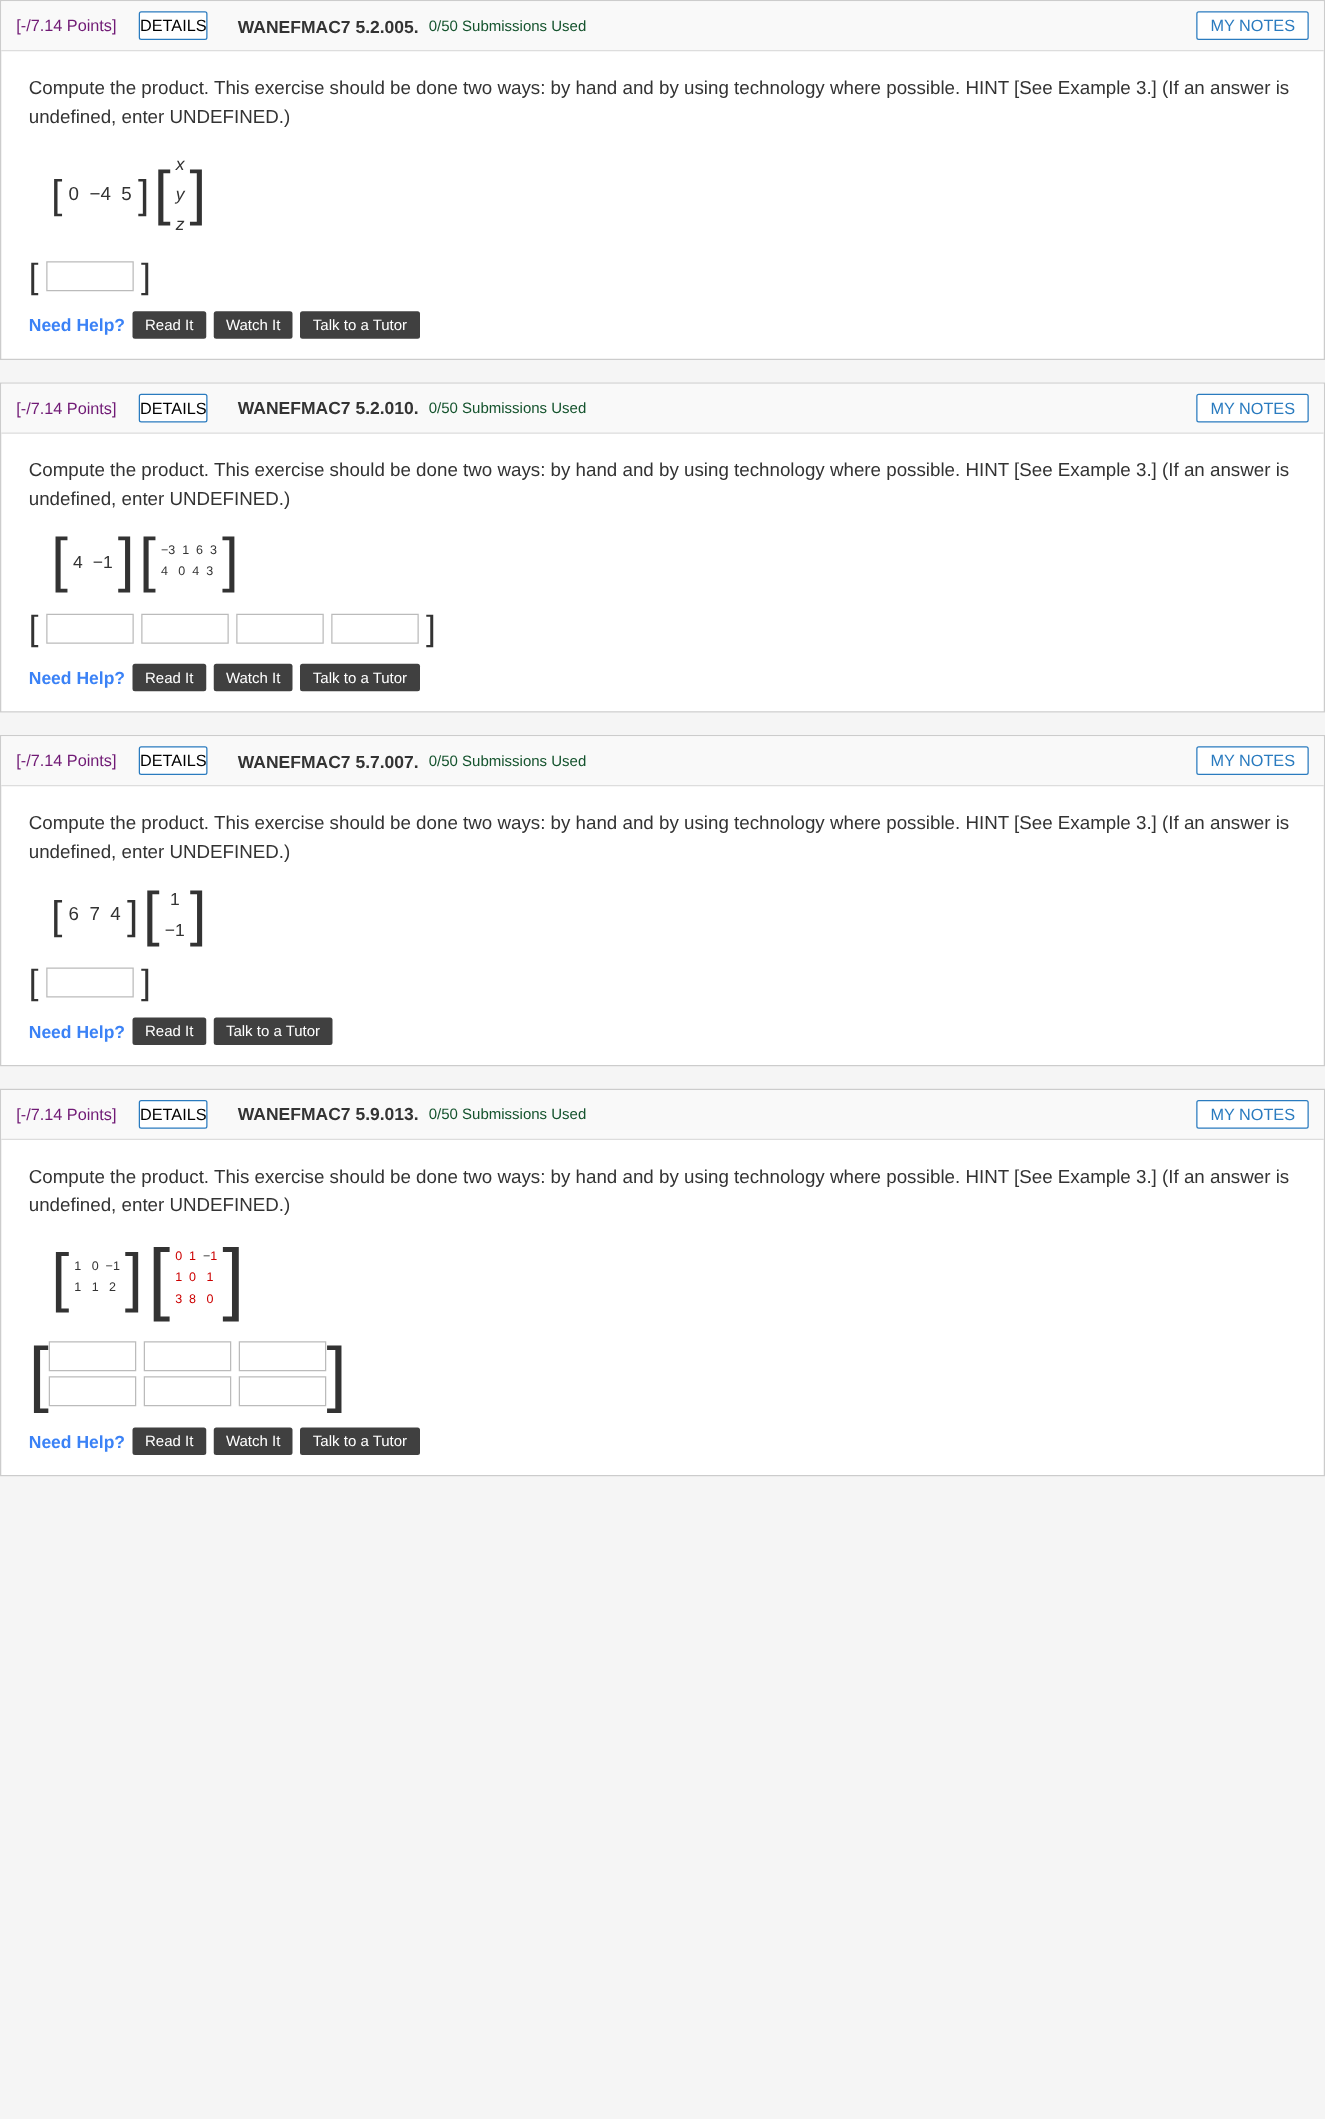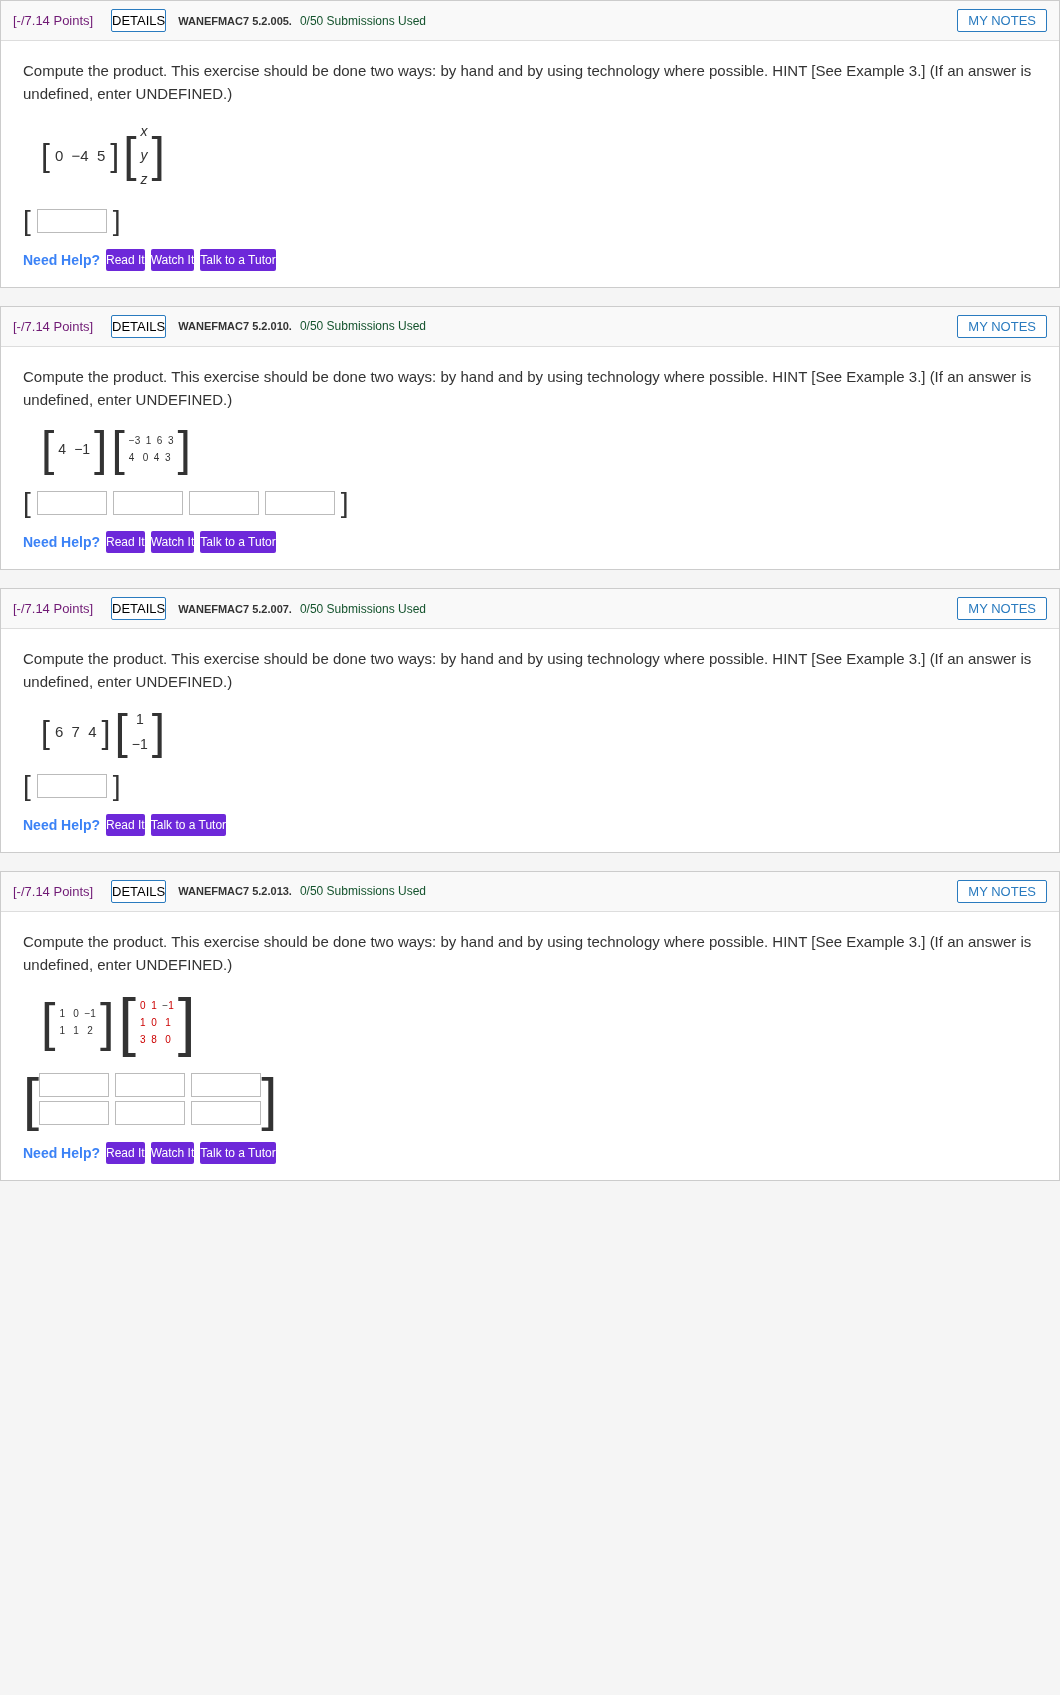--- a/index.html
+++ b/index.html
@@ -39,22 +39,22 @@
       color: #000000;
       background: #fff;
       padding: 3px 0;
       font-size: 13px;
       cursor: pointer;
       border-radius: 2px;
     }
 
     .problem-id {
       font-weight: bold;
-      font-size: 11px;
-      margin-left: 4px;
+      font-size: 14px;
+      margin-left: 16px;
     }
 
     .submissions-used {
       font-size: 12px;
       color: #14532d;
       flex: 1;
     }
 
     .my-notes-btn {
       border: 1.5px solid #2a7bbf;
@@ -169,24 +169,24 @@
       margin-top: 4px;
     }
 
     .need-help-label {
       font-weight: bold;
       color: #3b82f6;
       font-size: 14px;
     }
 
     .help-btn {
-      background: #6d28d9;
+      background: #404040;
       color: #fff;
       border: none;
-      padding: 4px 0;
+      padding: 4px 10px;
       font-size: 12px;
       cursor: pointer;
       border-radius: 2px;
     }
 
     .submit-row {
       padding: 8px 12px;
       border-top: 1px solid #ddd;
     }
 
@@ -291,21 +291,21 @@
       <button class="help-btn">Watch It</button>
       <button class="help-btn">Talk to a Tutor</button>
     </div>
   </div>
 </div>
 
 <div class="problem-section">
   <div class="problem-header">
     <span class="points-label">[-/7.14 Points]</span>
     <button class="details-btn">DETAILS</button>
-    <span class="problem-id">WANEFMAC7 5.2.007.</span>
+    <span class="problem-id">WANEFMAC7 5.7.007.</span>
     <span class="submissions-used">0/50 Submissions Used</span>
     <button class="my-notes-btn">MY NOTES</button>
   </div>
   <div class="problem-body">
     <p class="problem-text">Compute the product. This exercise should be done two ways: by hand and by using technology where possible. HINT [See Example 3.] (If an answer is undefined, enter UNDEFINED.)</p>
 
     <div class="matrix-display">
       <span class="matrix-bracket-left">[</span>
       <span>6 &nbsp;7 &nbsp;4</span>
       <span class="matrix-bracket-right">]</span>
@@ -328,21 +328,21 @@
       <button class="help-btn">Read It</button>
       <button class="help-btn">Talk to a Tutor</button>
     </div>
   </div>
 </div>
 
 <div class="problem-section">
   <div class="problem-header">
     <span class="points-label">[-/7.14 Points]</span>
     <button class="details-btn">DETAILS</button>
-    <span class="problem-id">WANEFMAC7 5.2.013.</span>
+    <span class="problem-id">WANEFMAC7 5.9.013.</span>
     <span class="submissions-used">0/50 Submissions Used</span>
     <button class="my-notes-btn">MY NOTES</button>
   </div>
   <div class="problem-body">
     <p class="problem-text">Compute the product. This exercise should be done two ways: by hand and by using technology where possible. HINT [See Example 3.] (If an answer is undefined, enter UNDEFINED.)</p>
 
     <div class="matrix-display">
       <span class="matrix-bracket-left-tall" style="font-size:52px;">[</span>
       <div class="matrix-2row">
         <span>1 &nbsp;&nbsp;0 &nbsp;−1</span>

